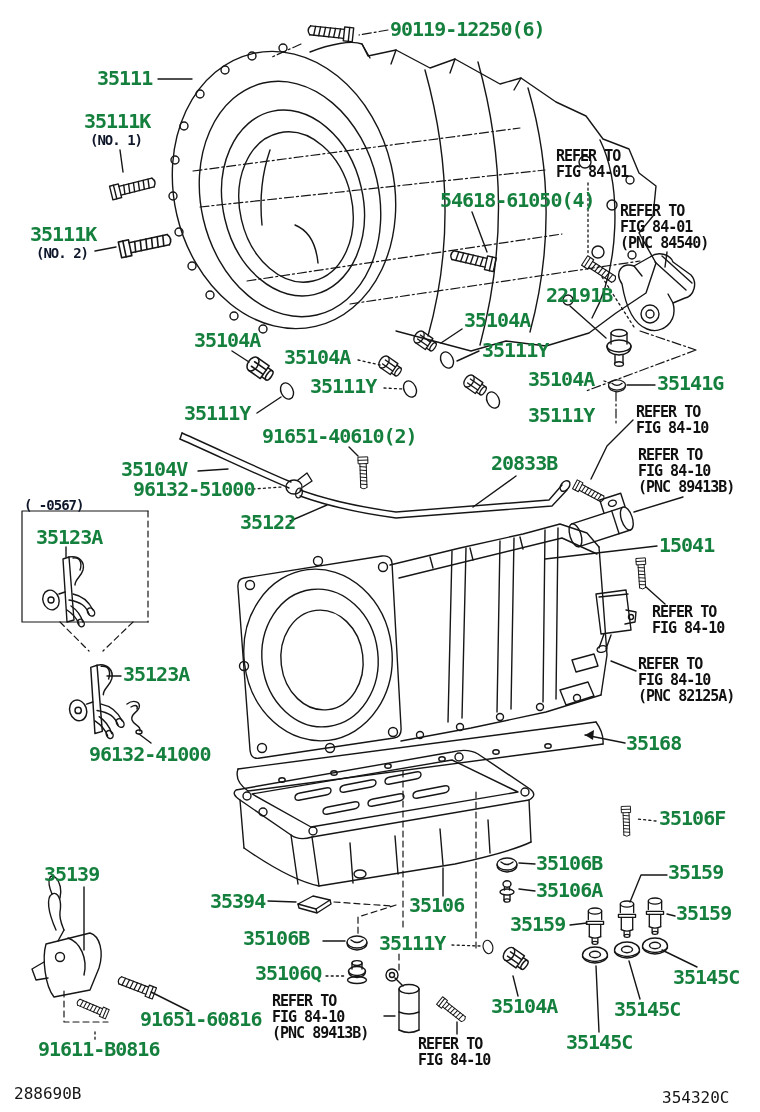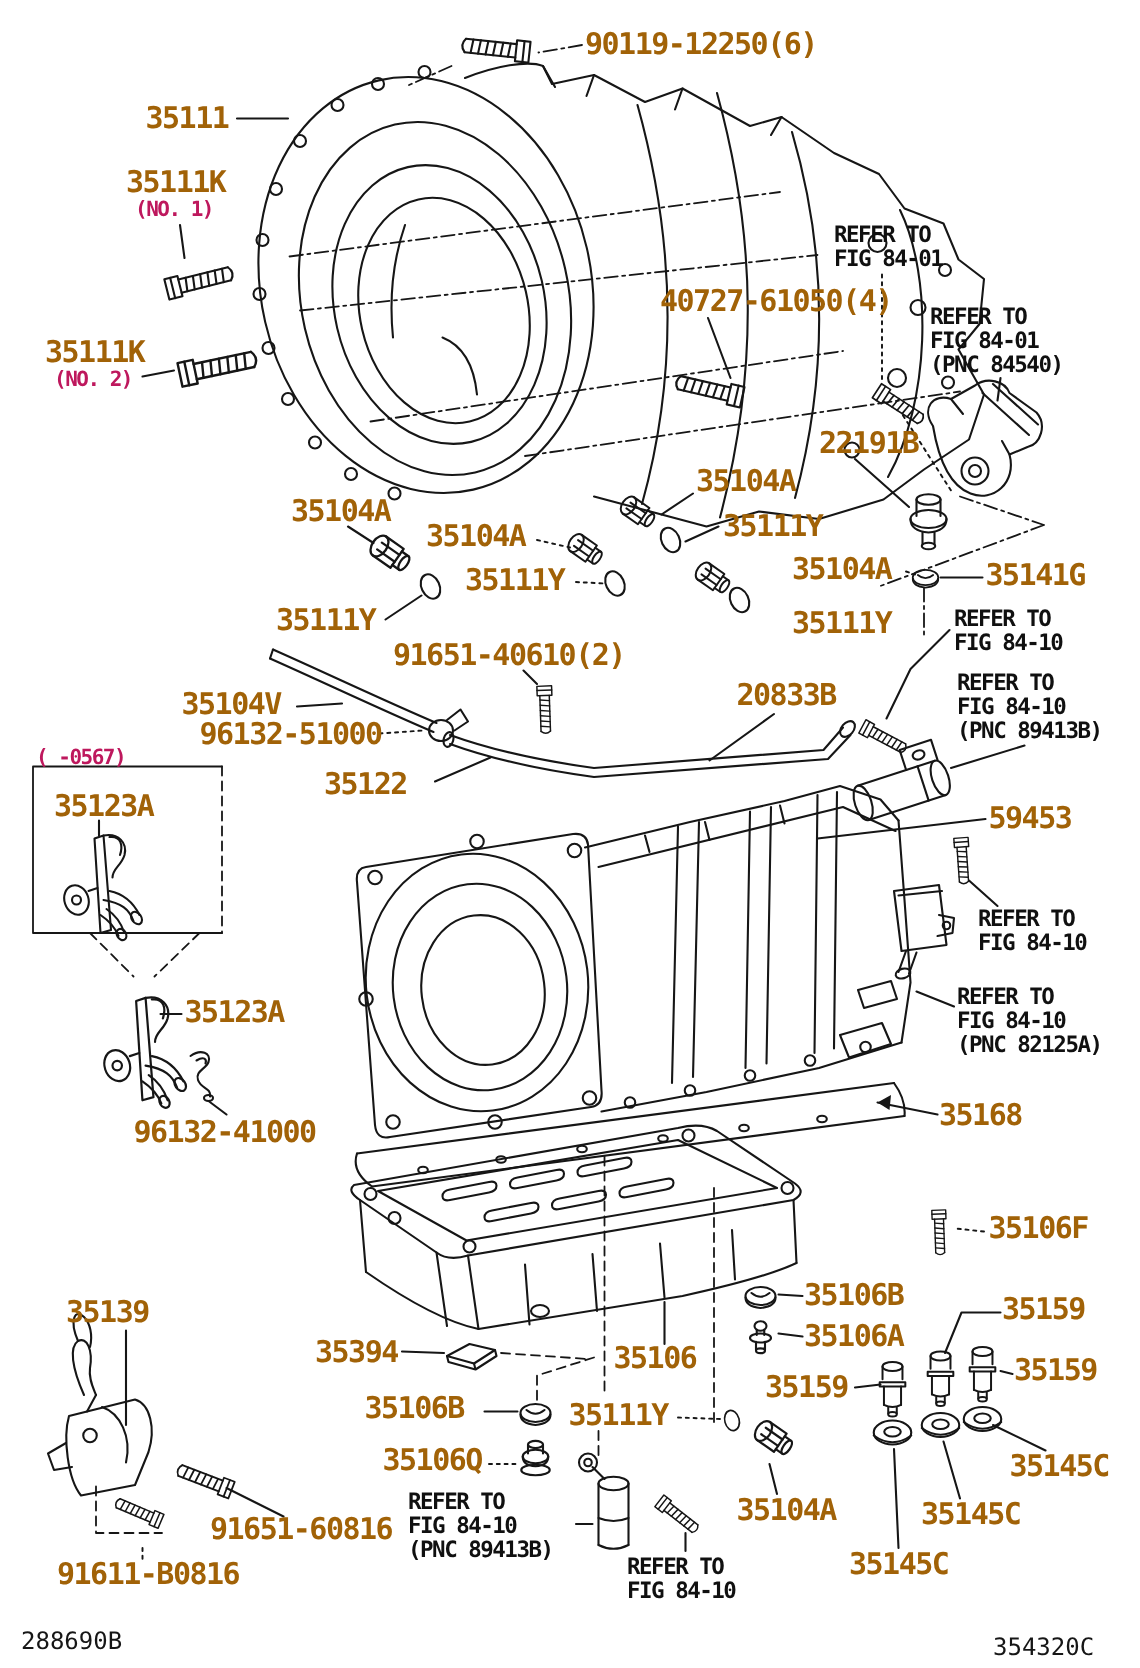--- a/index.html
+++ b/index.html
@@ -1,21 +1,21 @@
 <!DOCTYPE html>
 <html><head>
 <meta charset="utf-8">
 <style>
   html,body{margin:0;padding:0;background:#e8e8e8;}
   #stage{position:relative;width:760px;height:1112px;background:#ffffff;overflow:hidden;
          font-family:"DejaVu Sans Mono",monospace;}
   #art{position:absolute;left:0;top:0;}
-  .pn{position:absolute;font:bold 20px "DejaVu Sans Mono",monospace;color:#a16207;
+  .pn{position:absolute;font:bold 20px "DejaVu Sans Mono",monospace;color:#15803d;
       letter-spacing:-1px;white-space:pre;line-height:20px;cursor:pointer;}
-  .sub{position:absolute;font:bold 14px "DejaVu Sans Mono",monospace;color:#be185d;
+  .sub{position:absolute;font:bold 14px "DejaVu Sans Mono",monospace;color:#0f172a;
       letter-spacing:-1px;white-space:pre;line-height:14px;}
   .ref{position:absolute;font:bold 15px "DejaVu Sans Mono",monospace;color:#101010;
       letter-spacing:-1px;white-space:pre-line;line-height:16px;cursor:pointer;}
   .code{position:absolute;font:16px "DejaVu Sans Mono",monospace;color:#161616;letter-spacing:0;}
 </style>
 </head>
 <body>
 
 <div id="stage">
 
@@ -333,21 +333,21 @@
     </g>
   </g>
 </svg>
 
 <div class="pn" style="left:390px;top:19px">90119-12250(6)</div>
 <div class="pn" style="left:97px;top:68px">35111</div>
 <div class="pn" style="left:84px;top:111px">35111K</div>
 <div class="sub" style="left:90px;top:133px">(NO. 1)</div>
 <div class="pn" style="left:30px;top:224px">35111K</div>
 <div class="sub" style="left:36px;top:246px">(NO. 2)</div>
-<div class="pn" style="left:440px;top:190px">40727-61050(4)</div>
+<div class="pn" style="left:440px;top:190px">54618-61050(4)</div>
 <div class="ref" style="left:556px;top:148px">REFER TO
 FIG 84-01</div>
 <div class="ref" style="left:620px;top:203px">REFER TO
 FIG 84-01
 (PNC 84540)</div>
 <div class="pn" style="left:546px;top:285px">22191B</div>
 <div class="pn" style="left:194px;top:330px">35104A</div>
 <div class="pn" style="left:284px;top:347px">35104A</div>
 <div class="pn" style="left:464px;top:310px">35104A</div>
 <div class="pn" style="left:528px;top:369px">35104A</div>
@@ -357,27 +357,27 @@
 <div class="pn" style="left:528px;top:405px">35111Y</div>
 <div class="pn" style="left:657px;top:373px">35141G</div>
 <div class="ref" style="left:636px;top:404px">REFER TO
 FIG 84-10</div>
 <div class="ref" style="left:638px;top:447px">REFER TO
 FIG 84-10
 (PNC 89413B)</div>
 <div class="pn" style="left:262px;top:426px">91651-40610(2)</div>
 <div class="pn" style="left:121px;top:459px">35104V</div>
 <div class="pn" style="left:133px;top:479px">96132-51000</div>
-<div class="pn" style="left:216px;top:512px">35122</div>
+<div class="pn" style="left:240px;top:512px">35122</div>
 <div class="pn" style="left:491px;top:453px">20833B</div>
 <div class="sub" style="left:24px;top:498px">( -0567)</div>
 <div class="pn" style="left:36px;top:527px">35123A</div>
 <div class="pn" style="left:123px;top:664px">35123A</div>
 <div class="pn" style="left:89px;top:744px">96132-41000</div>
-<div class="pn" style="left:659px;top:535px">59453</div>
+<div class="pn" style="left:659px;top:535px">15041</div>
 <div class="ref" style="left:652px;top:604px">REFER TO
 FIG 84-10</div>
 <div class="ref" style="left:638px;top:656px">REFER TO
 FIG 84-10
 (PNC 82125A)</div>
 <div class="pn" style="left:626px;top:733px">35168</div>
 <div class="pn" style="left:659px;top:808px">35106F</div>
 <div class="pn" style="left:536px;top:853px">35106B</div>
 <div class="pn" style="left:536px;top:880px">35106A</div>
 <div class="pn" style="left:510px;top:914px">35159</div>

